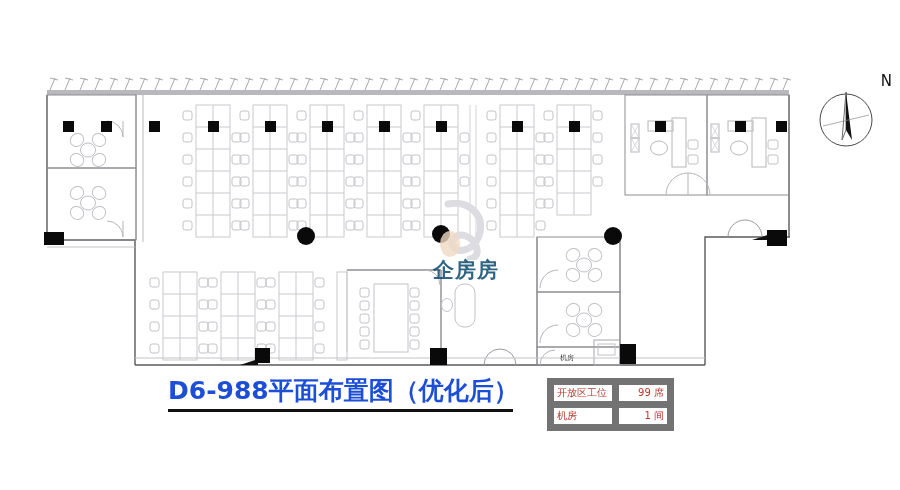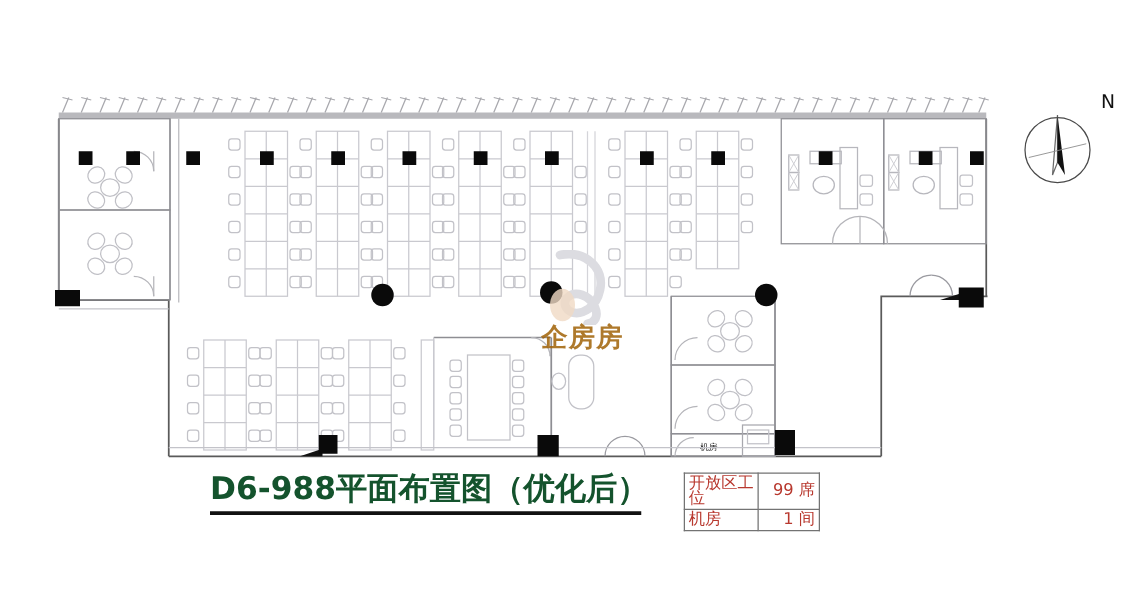--- a/index.html
+++ b/index.html
@@ -5,46 +5,46 @@
   html,body{margin:0;padding:0;background:#ffffff;}
   body{width:900px;height:490px;overflow:hidden;
        font-family:"Liberation Sans","DejaVu Sans",sans-serif;}
   #stage{position:relative;width:900px;height:490px;background:#ffffff;}
 
   .plan-svg{position:absolute;left:0;top:0;width:900px;height:490px;}
 
   
   #title-block{position:absolute;left:168px;top:378px;width:380px;}
   #plan-title{font-family:"DejaVu Sans","Liberation Sans",sans-serif;
-              font-size:25px;font-weight:700;color:#14532d;
+              font-size:25px;font-weight:700;color:#1d4ed8;
               letter-spacing:0px;white-space:nowrap;line-height:1.05;}
   #title-rule{margin-top:5px;height:3px;background:#111;width:345px;}
 
   
   #legend{position:absolute;left:547px;top:378px;
           border:1px solid #c0392b;border-collapse:collapse;
           background:#fff;}
-  #legend td{border:1px solid #737373;
-             font-size:13px;color:#b8382e;
+  #legend td{border:7px solid #737373;
+             font-size:10px;color:#b8382e;
              font-family:"DejaVu Sans","Liberation Sans",sans-serif;
              padding:2px 3px;height:12px;line-height:12px;}
   #legend td.k{width:52px;text-align:left;}
   #legend td.v{width:42px;text-align:right;}
 
   
   #compass{position:absolute;left:818px;top:78px;width:72px;height:80px;}
   #compass .n-label{position:absolute;right:-2px;top:-6px;
                     font-size:15px;color:#111;font-weight:400;
                     font-family:"DejaVu Sans","Liberation Sans",sans-serif;}
 
   
   #watermark{position:absolute;left:418px;top:200px;width:96px;height:90px;
              pointer-events:none;}
   #wm-text{position:absolute;left:0;top:56px;width:96px;text-align:center;
-           font-size:21px;font-weight:700;color:#a16207;opacity:.85;
+           font-size:21px;font-weight:700;color:#0c4a6e;opacity:.85;
            font-family:"DejaVu Sans","Liberation Sans",sans-serif;
            letter-spacing:1px;}
   .room-label{font-size:7px;fill:#222;
               font-family:"DejaVu Sans","Liberation Sans",sans-serif;}
 </style>
 </head>
 <body>
 
 <div id="stage">
 

